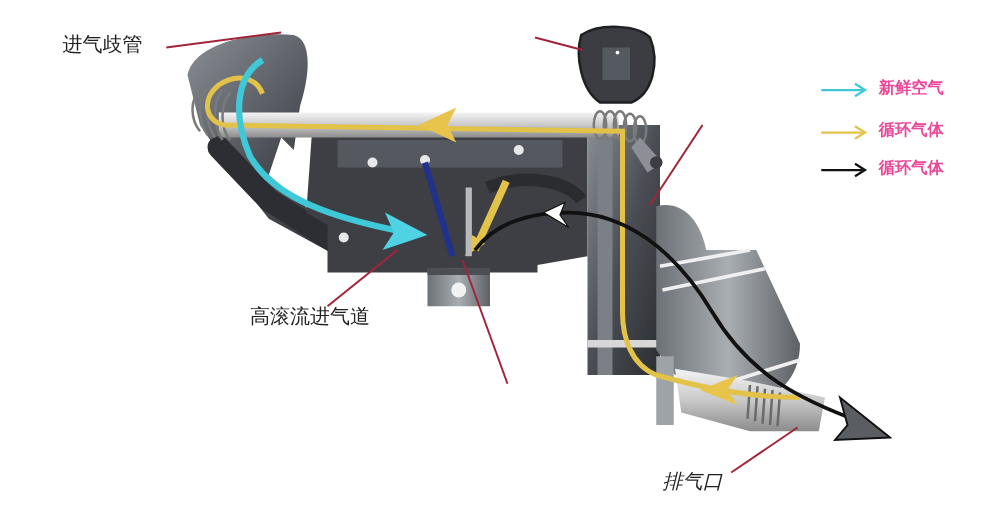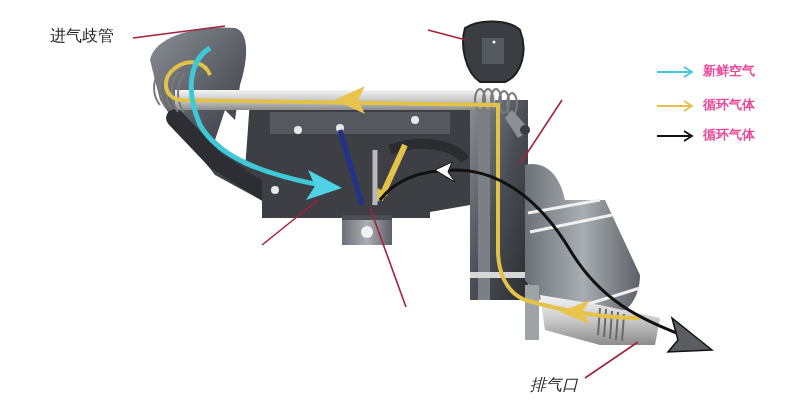--- a/index.html
+++ b/index.html
@@ -145,20 +145,21 @@
       <polyline points="684,67 692,72 684,77" stroke="#3fc9d8" stroke-width="1.8" fill="none"></polyline>
       <line x1="657" y1="106" x2="690" y2="106" stroke="#e3c24a" stroke-width="1.8"></line>
       <polyline points="684,101 692,106 684,111" stroke="#e3c24a" stroke-width="1.8" fill="none"></polyline>
       <line x1="657" y1="136" x2="690" y2="136" stroke="#111111" stroke-width="1.8"></line>
       <polyline points="684,131 692,136 684,141" stroke="#111111" stroke-width="1.8" fill="none"></polyline>
     </g>
   </svg>
 
   
   <div class="label" style="left:50px;top:28px;">进气歧管</div>
+  <div class="label" style="left:200px;top:245px;">高滚流进气道</div>
   <div class="label" style="left:530px;top:377px;font-style:italic;">排气口</div>
 
   
   <div>
     <div class="legend-label" style="left:703px;top:64px;">新鲜空气</div>
     <div class="legend-label" style="left:703px;top:98px;">循环气体</div>
     <div class="legend-label" style="left:703px;top:128px;">循环气体</div>
   </div>
 </div>
 

